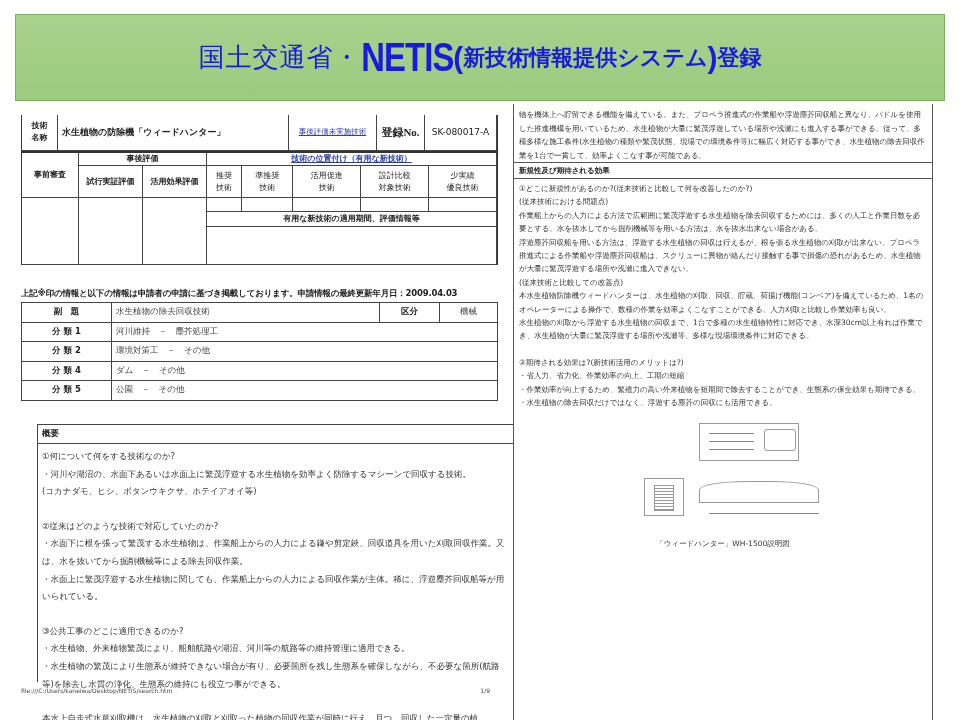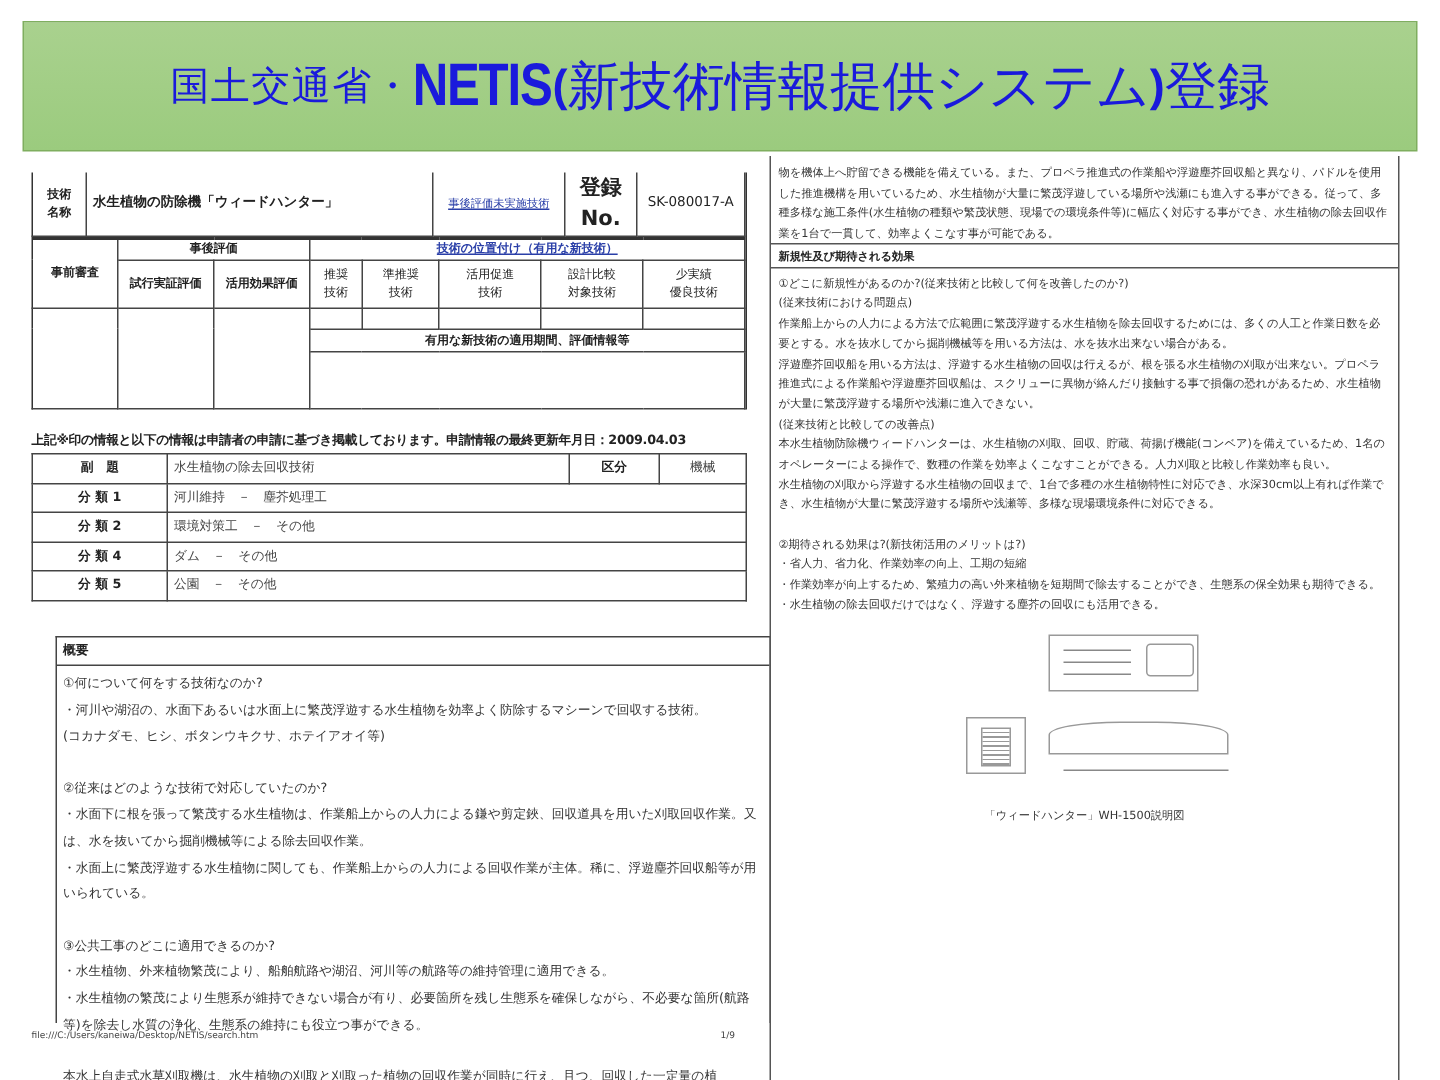--- a/index.html
+++ b/index.html
@@ -8,21 +8,21 @@
   .topbar {
     position: absolute; left: 15px; top: 14px; width: 930px; height: 87px;
     background: linear-gradient(to bottom, #a9d18e 0%, #9bcb7e 100%);
     border: 1px solid #7fae5f;
     display: flex; align-items: center; justify-content: center;
     white-space: nowrap;
   }
   .topbar .t1 { color: #1a1adc; font-size: 26px; font-family: "DejaVu Sans", sans-serif; letter-spacing: 1px; }
   .topbar .t2 { color: #1a1adc; font-size: 40px; font-weight: bold; font-family: "Liberation Sans", sans-serif; letter-spacing: -1px; transform: scaleX(0.82); display: inline-block; margin: 0 -10px; }
   .topbar .paren { color: #1a1adc; font-size: 30px; font-weight: bold; font-family: "Liberation Sans", sans-serif; }
-  .topbar .t3 { color: #1a1adc; font-size: 35px; font-family: "DejaVu Sans", sans-serif; }
+  .topbar .t3 { color: #1a1adc; font-size: 22px; font-family: "DejaVu Sans", sans-serif; font-weight: bold; }
 
   
   .page-left { position: absolute; left: 18px; top: 112px; width: 480px; height: 608px; font-size: 8.5px; }
   .hdr-table { position: absolute; left: 3px; top: 3px; width: 477px; border-collapse: collapse; border-right: 1px solid #333; }
   .ht { border-collapse: collapse; width: 100%; }
   .ht td { border: 1px solid #444; text-align: center; vertical-align: middle; font-size: 8px; line-height: 1.5; }
   .bold { font-weight: bold; }
   .link { color: #2a3fa8; text-decoration: underline; }
   .small { font-size: 7.5px; }
 
@@ -86,21 +86,21 @@
   <div class="hdr-table">
     <table class="ht" style="border-top:none;">
       <tbody>
           <tr style="height:35px;">
         <td class="bold" style="width:36px;border-top:none;border-left:1.5px solid #333;">
           <div>技術</div>
           <div>名称</div>
         </td>
         <td class="bold" style="text-align:left;padding-left:4px;border-top:none;font-size:9px;">水生植物の防除機「ウィードハンター」</td>
         <td style="width:88px;border-top:none;"><span class="link small">事後評価未実施技術</span></td>
-        <td class="bold" style="width:48px;border-top:none;font-size:14px;">登録No.</td>
+        <td class="bold" style="width:48px;border-top:none;font-size:11px;font-family:Liberation Serif, serif;">登録No.</td>
         <td style="width:72px;border-top:none;font-size:9px;">SK-080017-A</td>
       </tr>
     </tbody>
       </table>
     <table class="ht" style="border-top:2px solid #333;">
       <tbody>
           <tr style="height:14px;">
         <td rowspan="2" class="bold" style="width:57px;border-left:1.5px solid #333;">事前審査</td>
         <td colspan="2" class="bold">事後評価</td>
         <td colspan="5"><span class="link bold">技術の位置付け（有用な新技術）</span></td>

